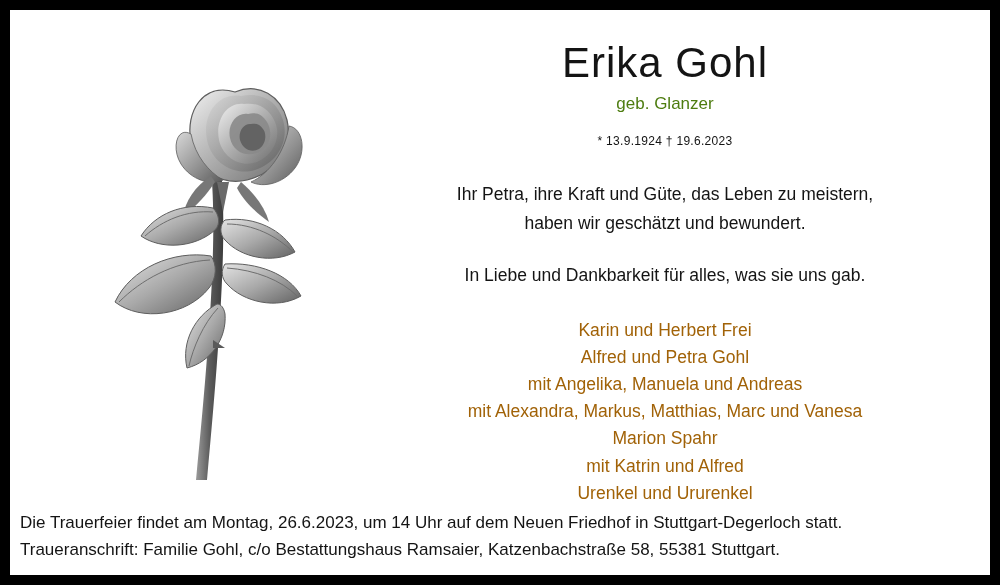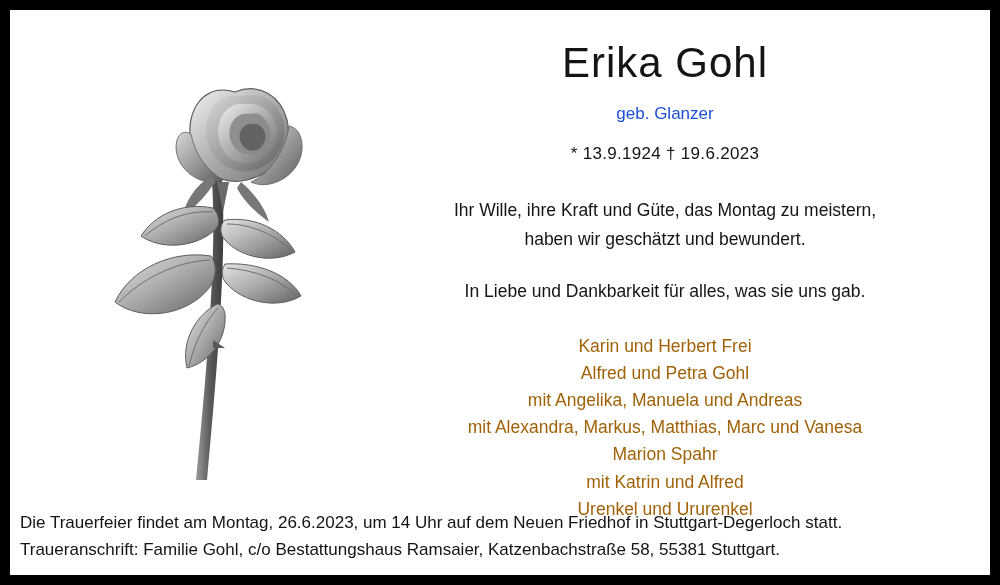--- a/index.html
+++ b/index.html
@@ -71,25 +71,25 @@
   .name {
     font-size: 42px;
     font-weight: 400;
     letter-spacing: 1px;
     line-height: 1.1;
     margin: 12px 0 0 0;
     color: #141414;
   }
   .maiden {
     font-size: 17px;
-    margin-top: 18px;
-    color: #1d4ed8;
+    margin-top: 8px;
+    color: #4d7c0f;
   }
   .dates {
-    font-size: 17px;
+    font-size: 12px;
     margin-top: 20px;
     color: #141414;
     letter-spacing: 0.3px;
   }
   .verse {
     font-size: 17.5px;
     line-height: 1.62;
     margin-top: 32px;
     color: #141414;
   }
@@ -197,21 +197,21 @@
         <path d="M168 310 L180 318 L168 318 Z" fill="#5a5a5a"></path>
       </svg>
     </div>
 
     <div class="text-col">
       <div class="name">Erika Gohl</div>
       <div class="maiden">geb. Glanzer</div>
       <div class="dates">* 13.9.1924    † 19.6.2023</div>
 
       <div class="verse">
-        <div>Ihr Wille, ihre Kraft und Güte, das Montag zu meistern,</div>
+        <div>Ihr Petra, ihre Kraft und Güte, das Leben zu meistern,</div>
         <div>haben wir geschätzt und bewundert.</div>
       </div>
 
       <div class="verse2">In Liebe und Dankbarkeit für alles, was sie uns gab.</div>
 
       <div class="family">
         <span class="fam-line">Karin und Herbert Frei</span>
         <span class="fam-line">Alfred und Petra Gohl</span>
         <span class="fam-line">mit Angelika, Manuela und Andreas</span>
         <span class="fam-line">mit Alexandra, Markus, Matthias, Marc und Vanesa</span>

